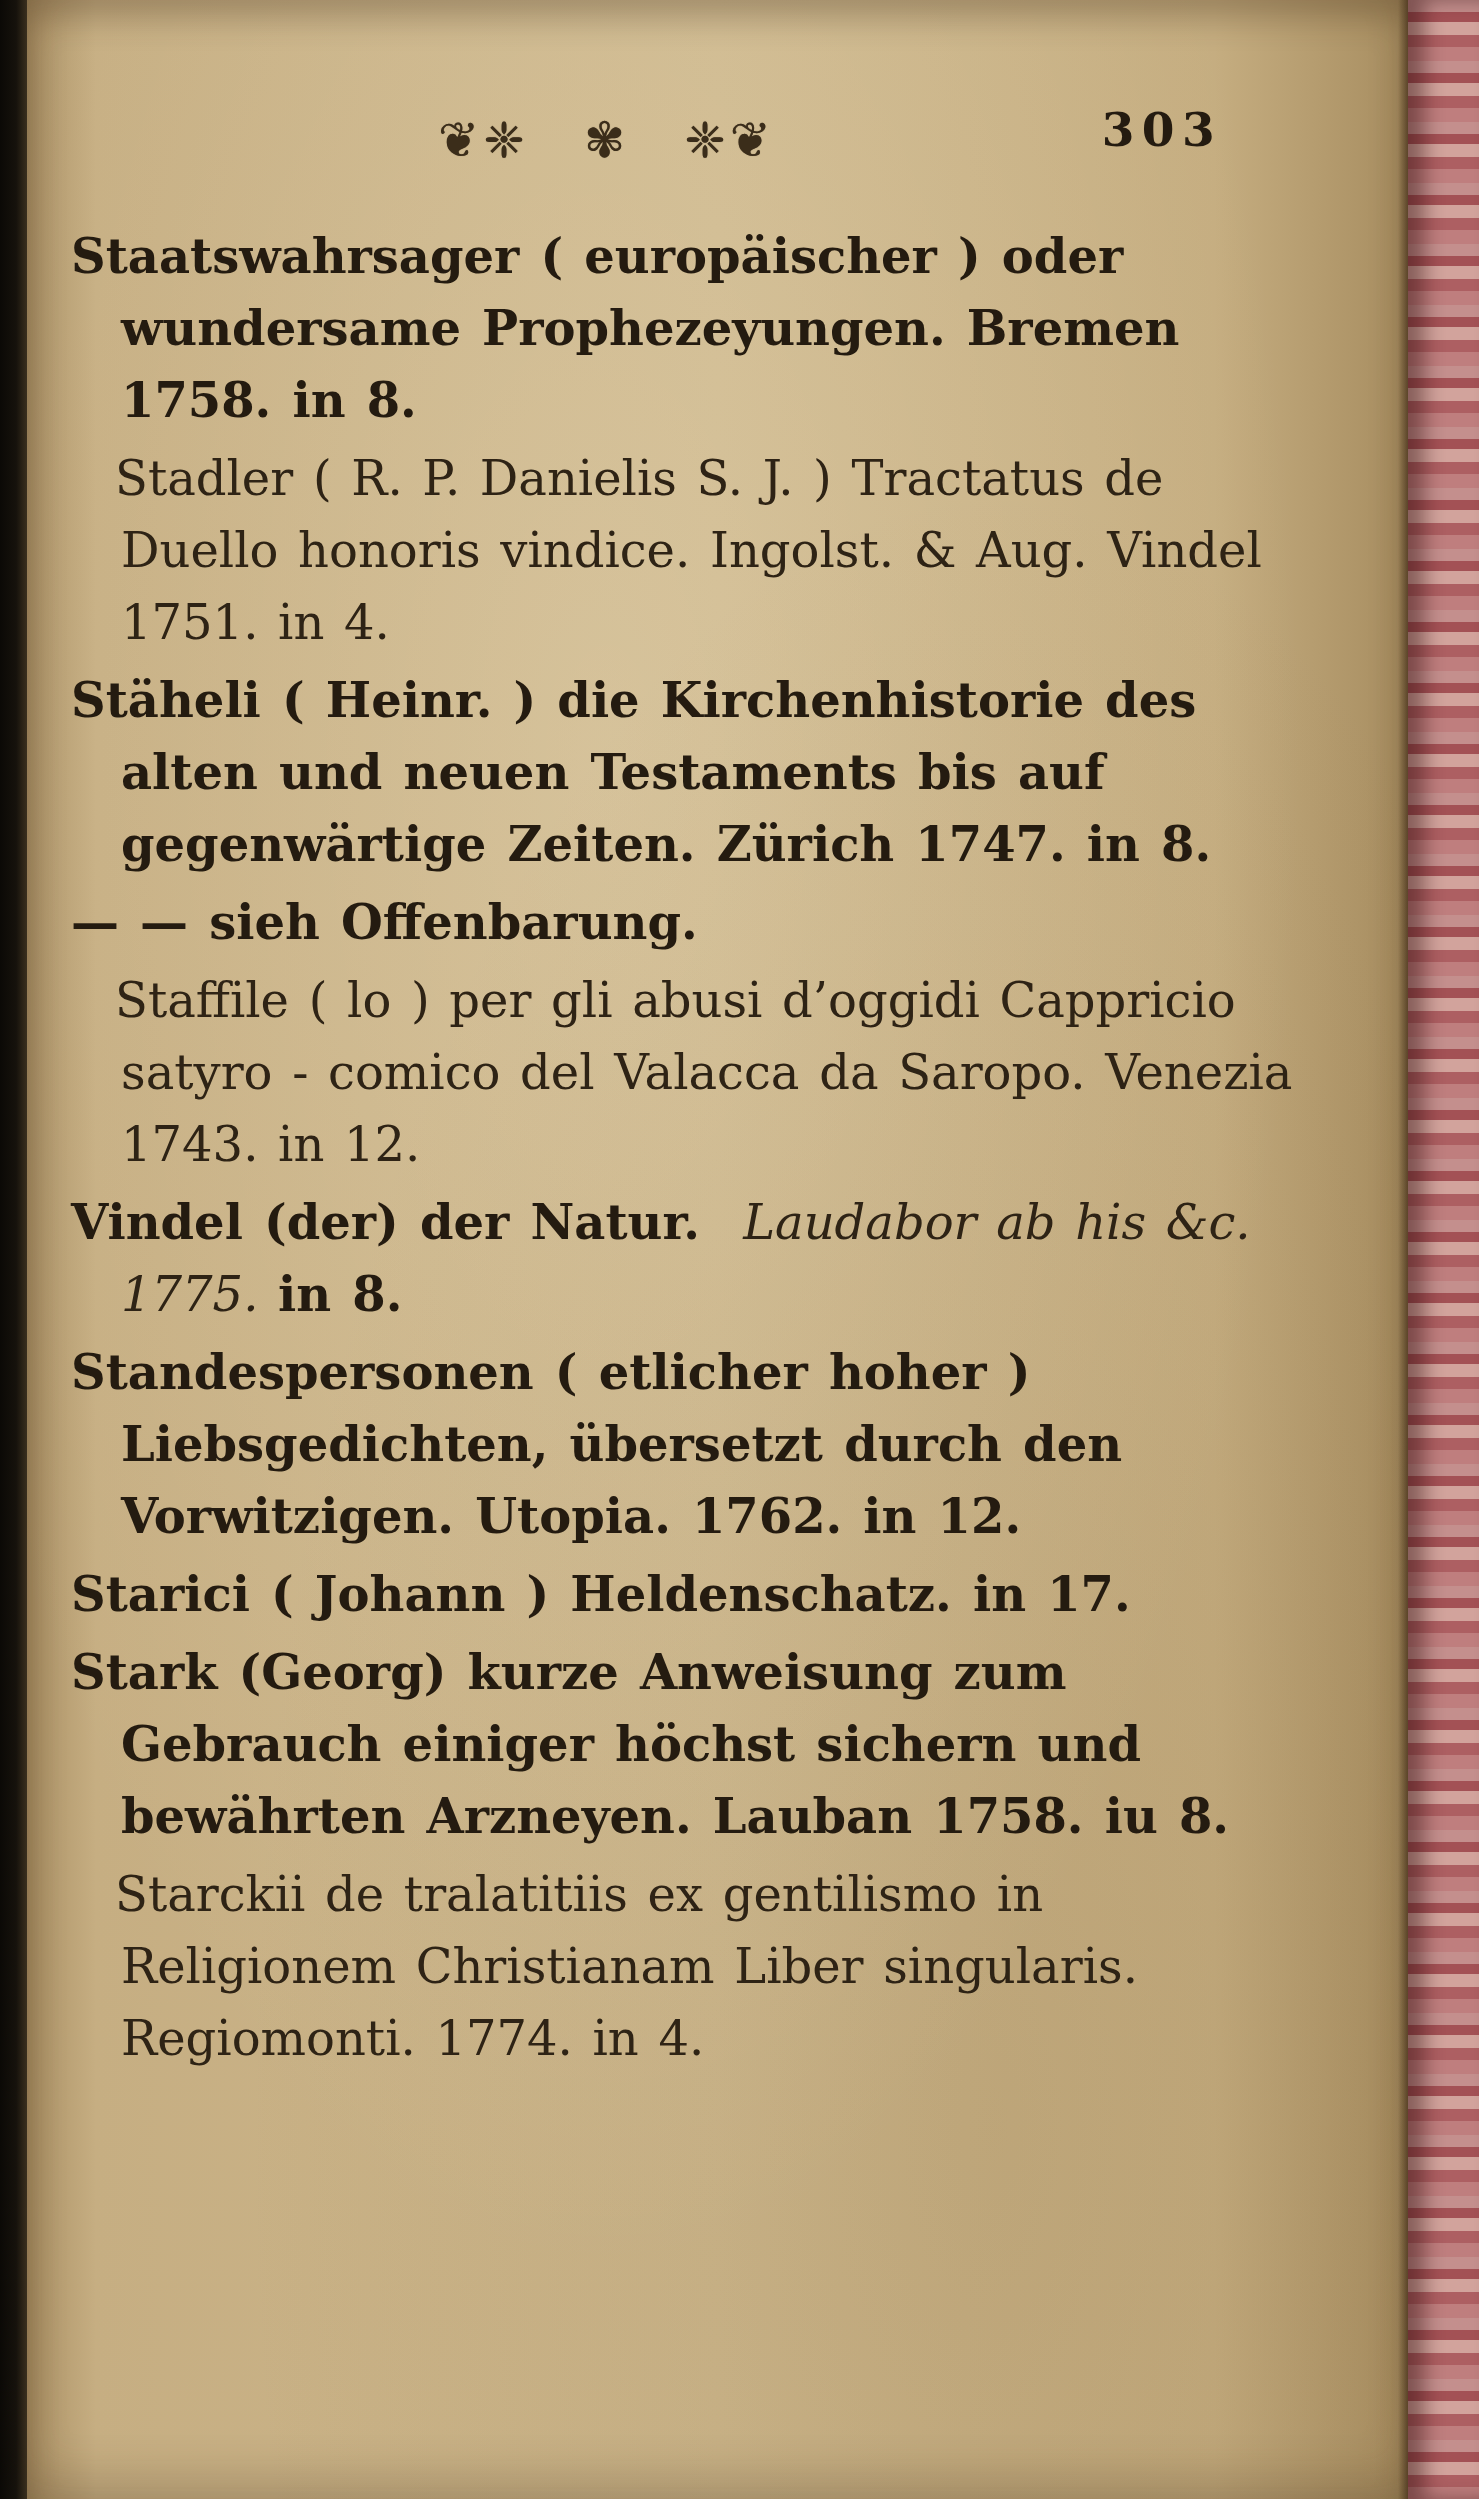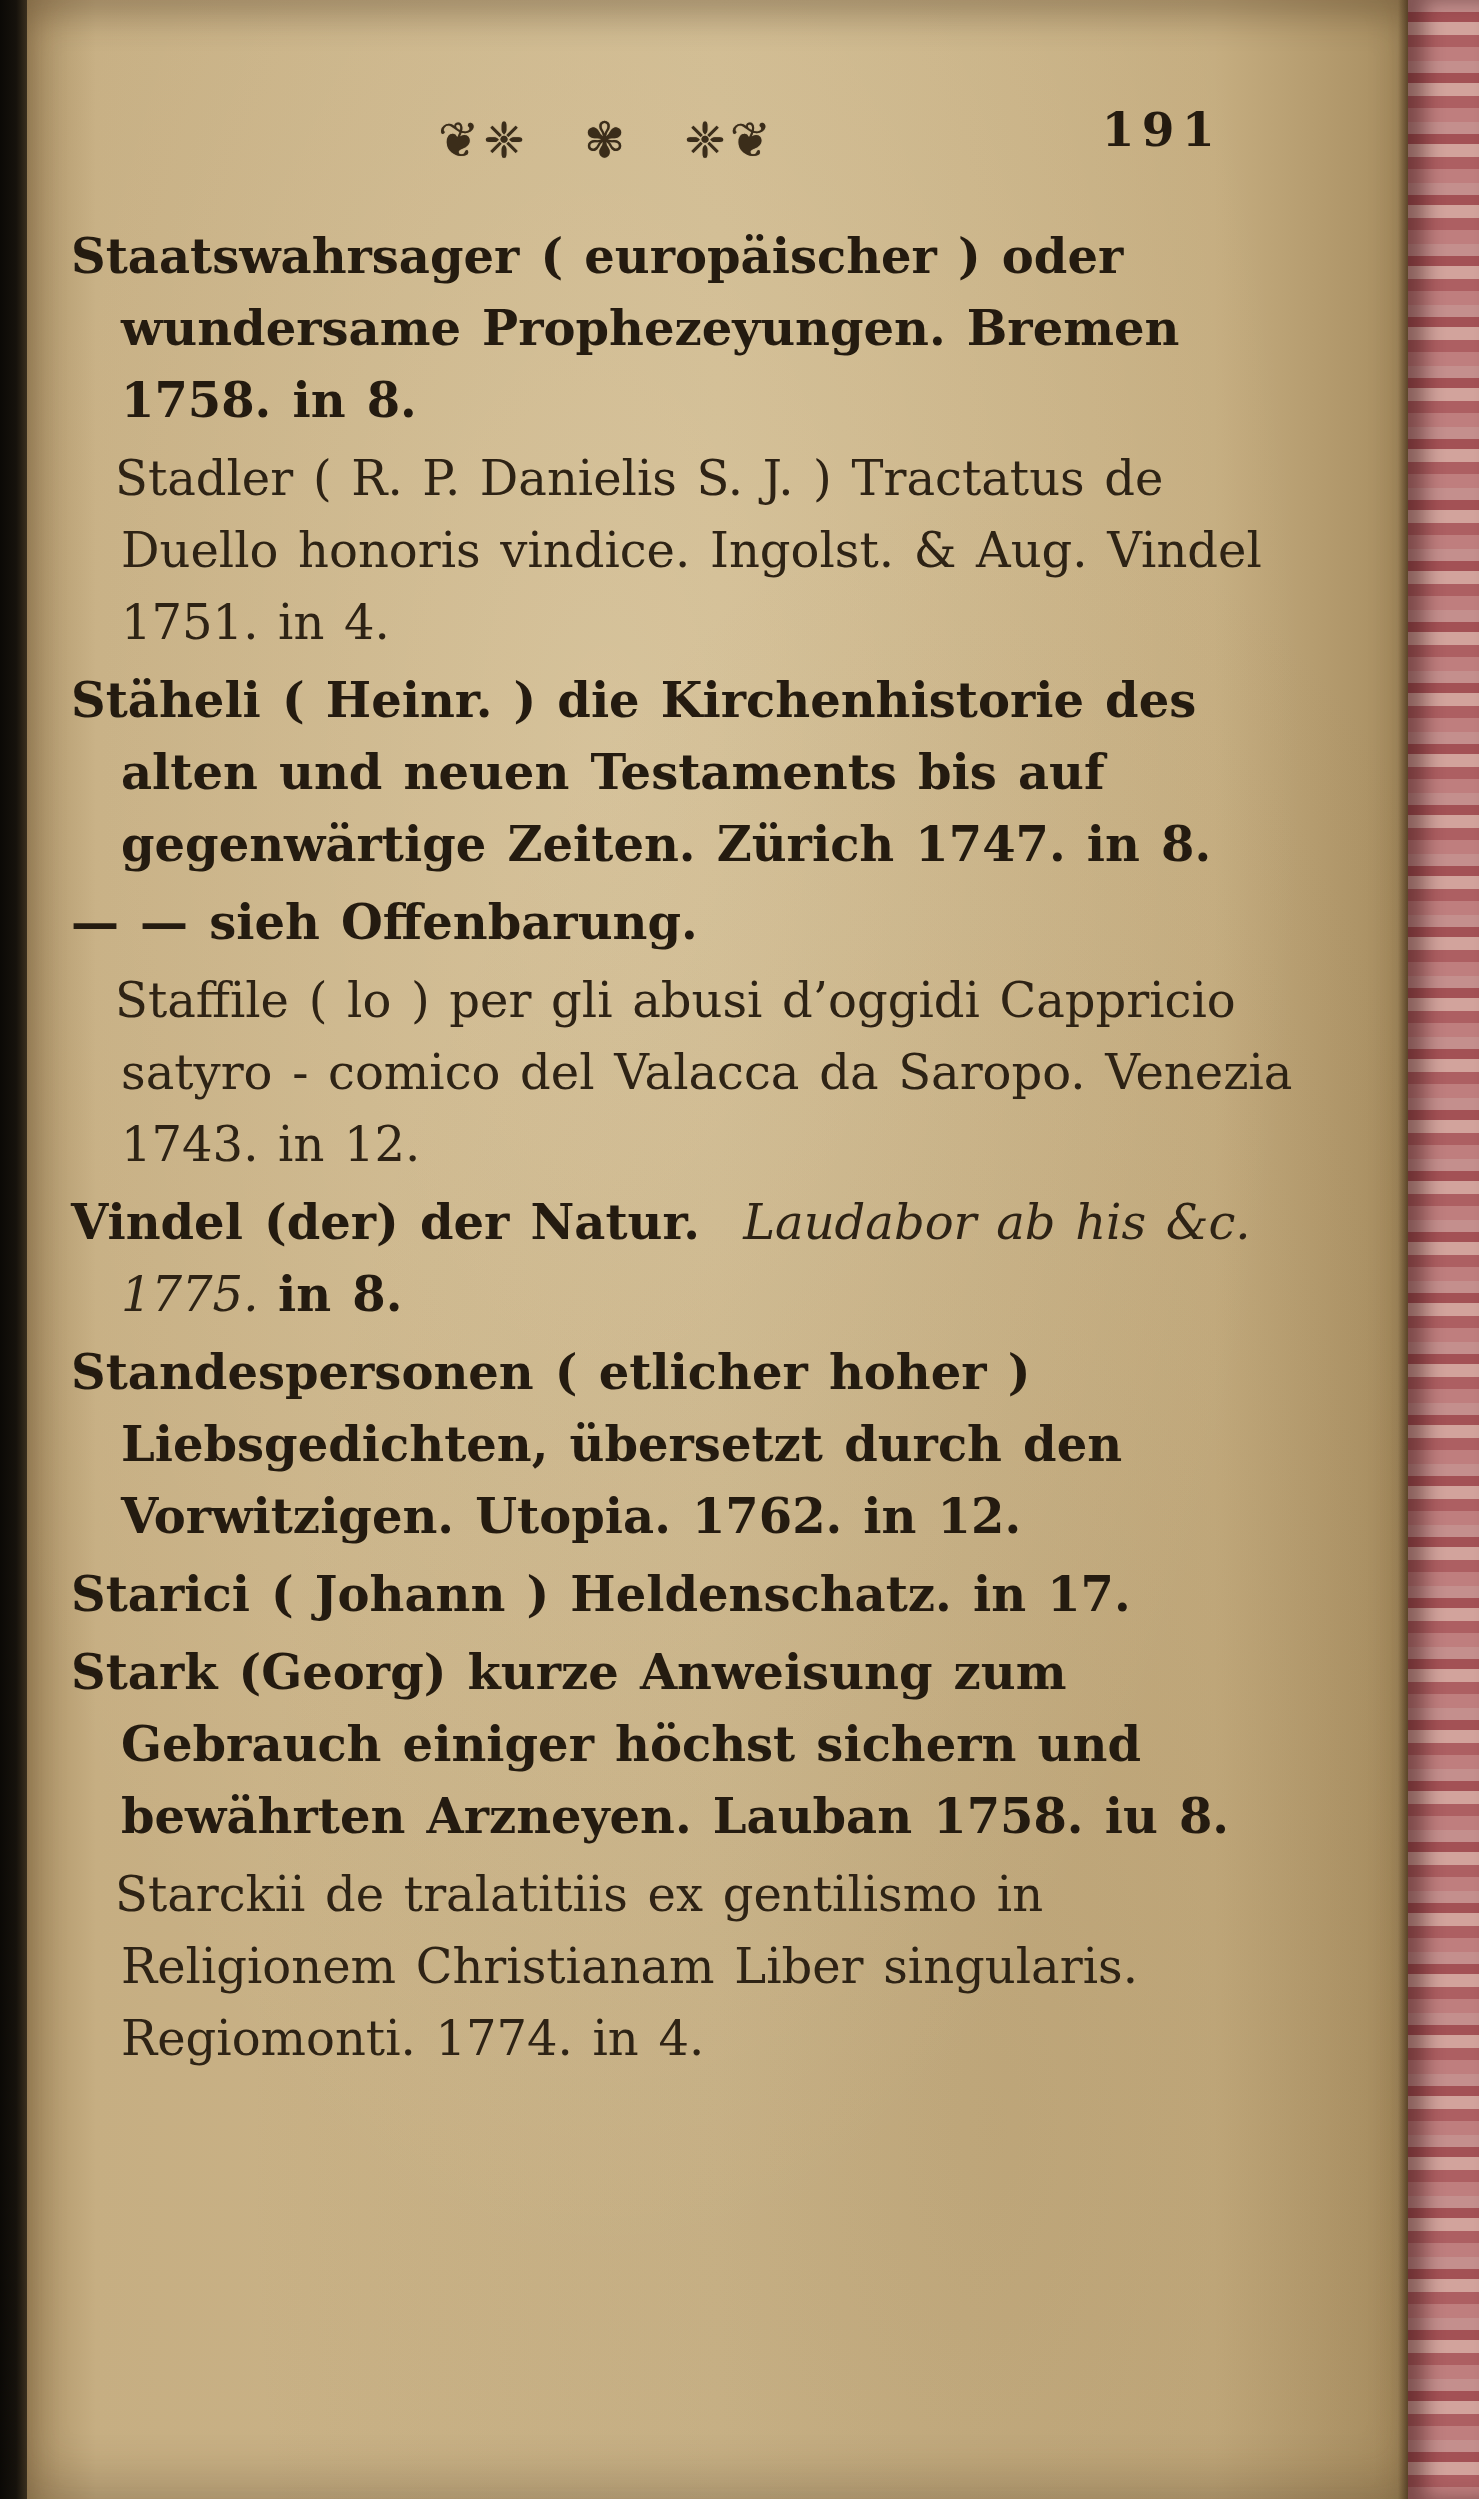--- a/index.html
+++ b/index.html
@@ -78,21 +78,21 @@
   <div class="edge-left"></div>
 
   <div class="page">
 
     <div class="ornaments">
       <span>❦❈</span>
       <span>✾</span>
       <span>❈❦</span>
     </div>
 
-    <div class="pagenum">191</div>
+    <div class="pagenum">303</div>
 
     <main class="textblock">
 
       <p class="entry"><span class="seg-fraktur">Staatswahrsager ( europäischer ) oder wundersame Prophezeyungen. Bremen 1758. in 8.</span></p>
 
       <p class="entry"><span class="seg-antiqua">Stadler ( R. P. Danielis S. J. ) Tractatus de Duello honoris vindice. Ingolst. &amp; Aug. Vindel 1751. in 4.</span></p>
 
       <p class="entry"><span class="seg-fraktur">Stäheli ( Heinr. ) die Kirchenhistorie des alten und neuen Testaments bis auf gegenwärtige Zeiten. Zürich 1747. in 8.</span></p>
 
       <p class="entry"><span class="seg-fraktur">— — sieh Offenbarung.</span></p>

